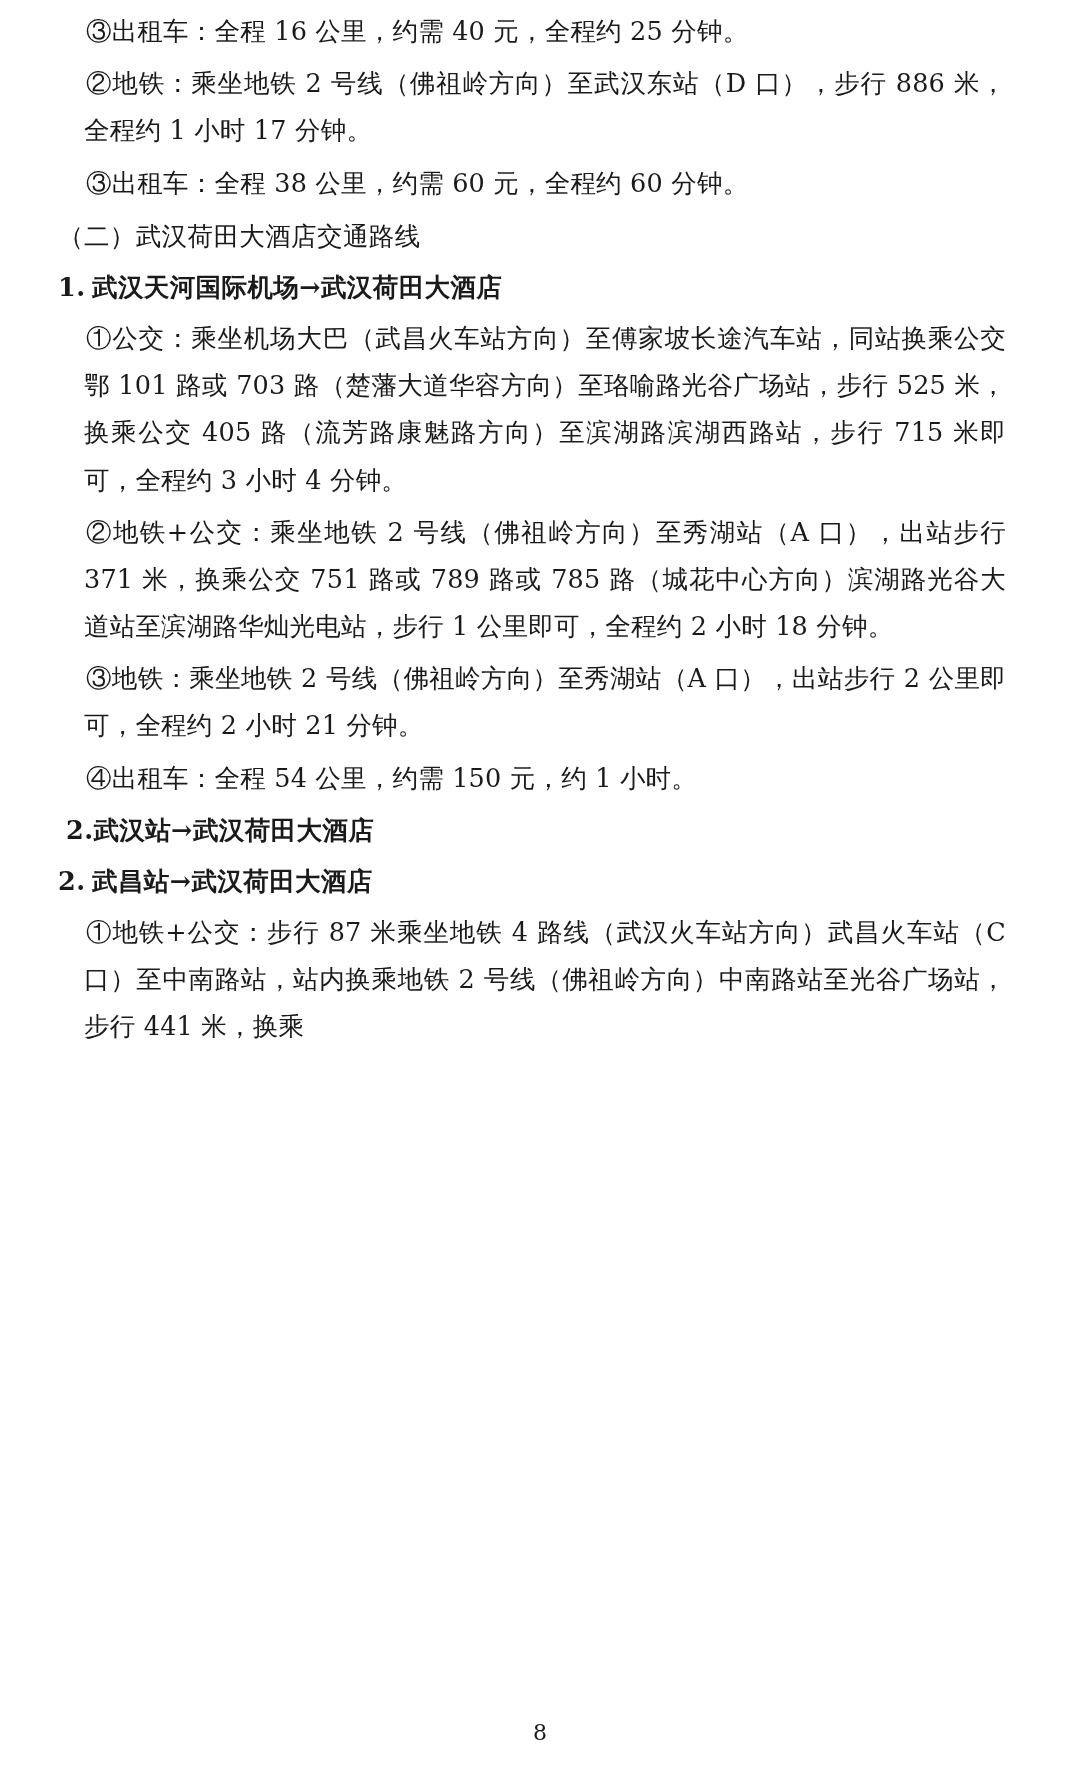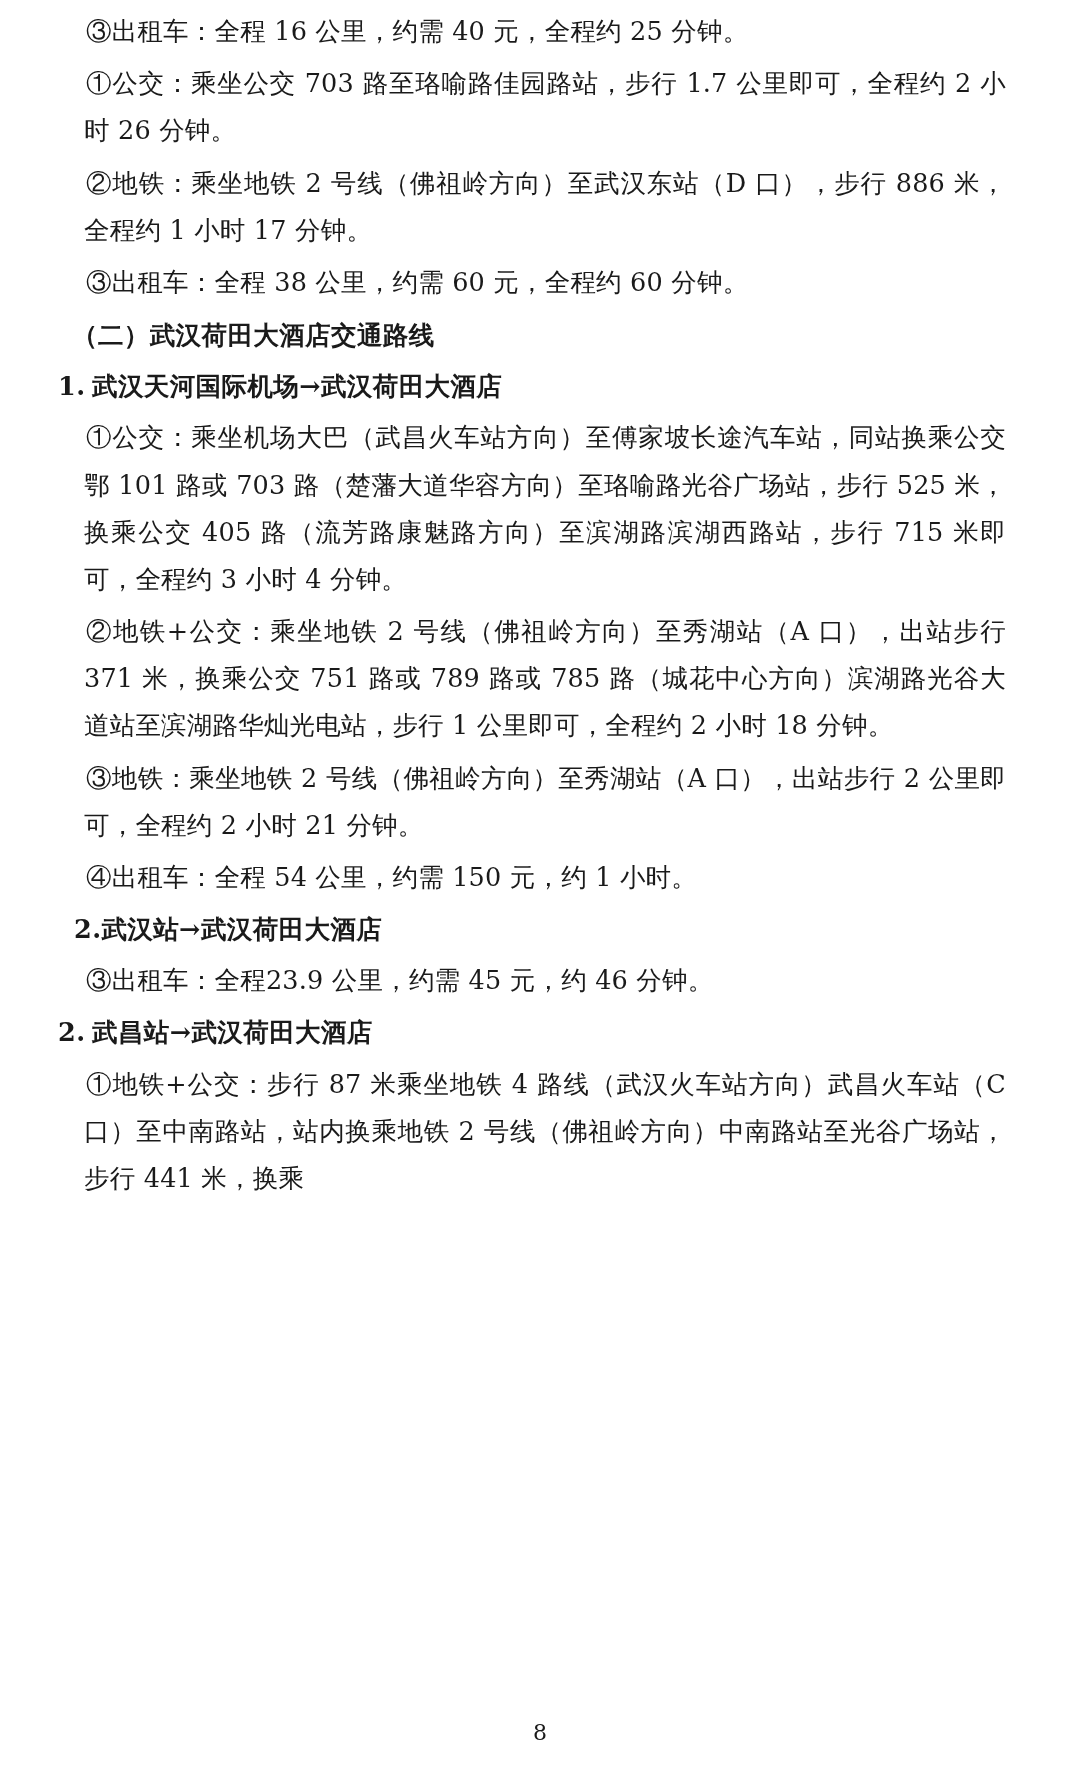--- a/index.html
+++ b/index.html
@@ -38,26 +38,26 @@
     font-weight: bold;
     margin: 0 0 4px 0;
     letter-spacing: 0.4px;
   }
   .heading .num {
     display: inline-block;
     min-width: 34px;
   }
   .heading-sub {
     font-weight: bold;
-    margin: 0 0 4px 16px;
+    margin: 0 0 4px 8px;
     letter-spacing: 0.4px;
   }
   .section-heading {
-    font-weight: bold;
-    margin: 6px 0 4px 14px;
+    font-weight: normal;
+    margin: 6px 0 4px 0;
     letter-spacing: 0.4px;
   }
   .page-number {
     position: absolute;
     left: 0;
     right: 0;
     bottom: 28px;
     text-align: center;
     font-size: 22px;
     font-family: "DejaVu Serif", "Liberation Serif", serif;
@@ -65,36 +65,34 @@
 </style>
 </head>
 <body>
 
 <div class="page">
   <div class="doc-body">
 
     <p class="indent">③出租车：全程 16 公里，约需 40 元，全程约 25 分钟。</p>
 
 
-    <p class="indent">①公交：乘坐公交 703 路至珞喻路佳园路站，步行 1.7 公里即可，全程约 2 小时 26 分钟。</p>
     <p class="indent">②地铁：乘坐地铁 2 号线（佛祖岭方向）至武汉东站（D 口），步行 886 米，全程约 1 小时 17 分钟。</p>
     <p class="indent">③出租车：全程 38 公里，约需 60 元，全程约 60 分钟。</p>
 
     <p class="section-heading">（二）武汉荷田大酒店交通路线</p>
 
     <p class="heading"><span class="num">1.</span><span>武汉天河国际机场→武汉荷田大酒店</span></p>
 
     <p class="indent">①公交：乘坐机场大巴（武昌火车站方向）至傅家坡长途汽车站，同站换乘公交鄂 101 路或 703 路（楚藩大道华容方向）至珞喻路光谷广场站，步行 525 米，换乘公交 405 路（流芳路康魅路方向）至滨湖路滨湖西路站，步行 715 米即可，全程约 3 小时 4 分钟。</p>
     <p class="indent">②地铁+公交：乘坐地铁 2 号线（佛祖岭方向）至秀湖站（A 口），出站步行 371 米，换乘公交 751 路或 789 路或 785 路（城花中心方向）滨湖路光谷大道站至滨湖路华灿光电站，步行 1 公里即可，全程约 2 小时 18 分钟。</p>
     <p class="indent">③地铁：乘坐地铁 2 号线（佛祖岭方向）至秀湖站（A 口），出站步行 2 公里即可，全程约 2 小时 21 分钟。</p>
     <p class="indent">④出租车：全程 54 公里，约需 150 元，约 1 小时。</p>
 
     <p class="heading-sub"><span>2.</span><span>武汉站→武汉荷田大酒店</span></p>
 
-    <p class="indent">③出租车：全程23.9 公里，约需 45 元，约 46 分钟。</p>
 
     <p class="heading"><span class="num">2.</span><span>武昌站→武汉荷田大酒店</span></p>
 
     <p class="indent">①地铁+公交：步行 87 米乘坐地铁 4 路线（武汉火车站方向）武昌火车站（C 口）至中南路站，站内换乘地铁 2 号线（佛祖岭方向）中南路站至光谷广场站，步行 441 米，换乘</p>
 
   </div>
 
   <div class="page-number">8</div>
 </div>
 

